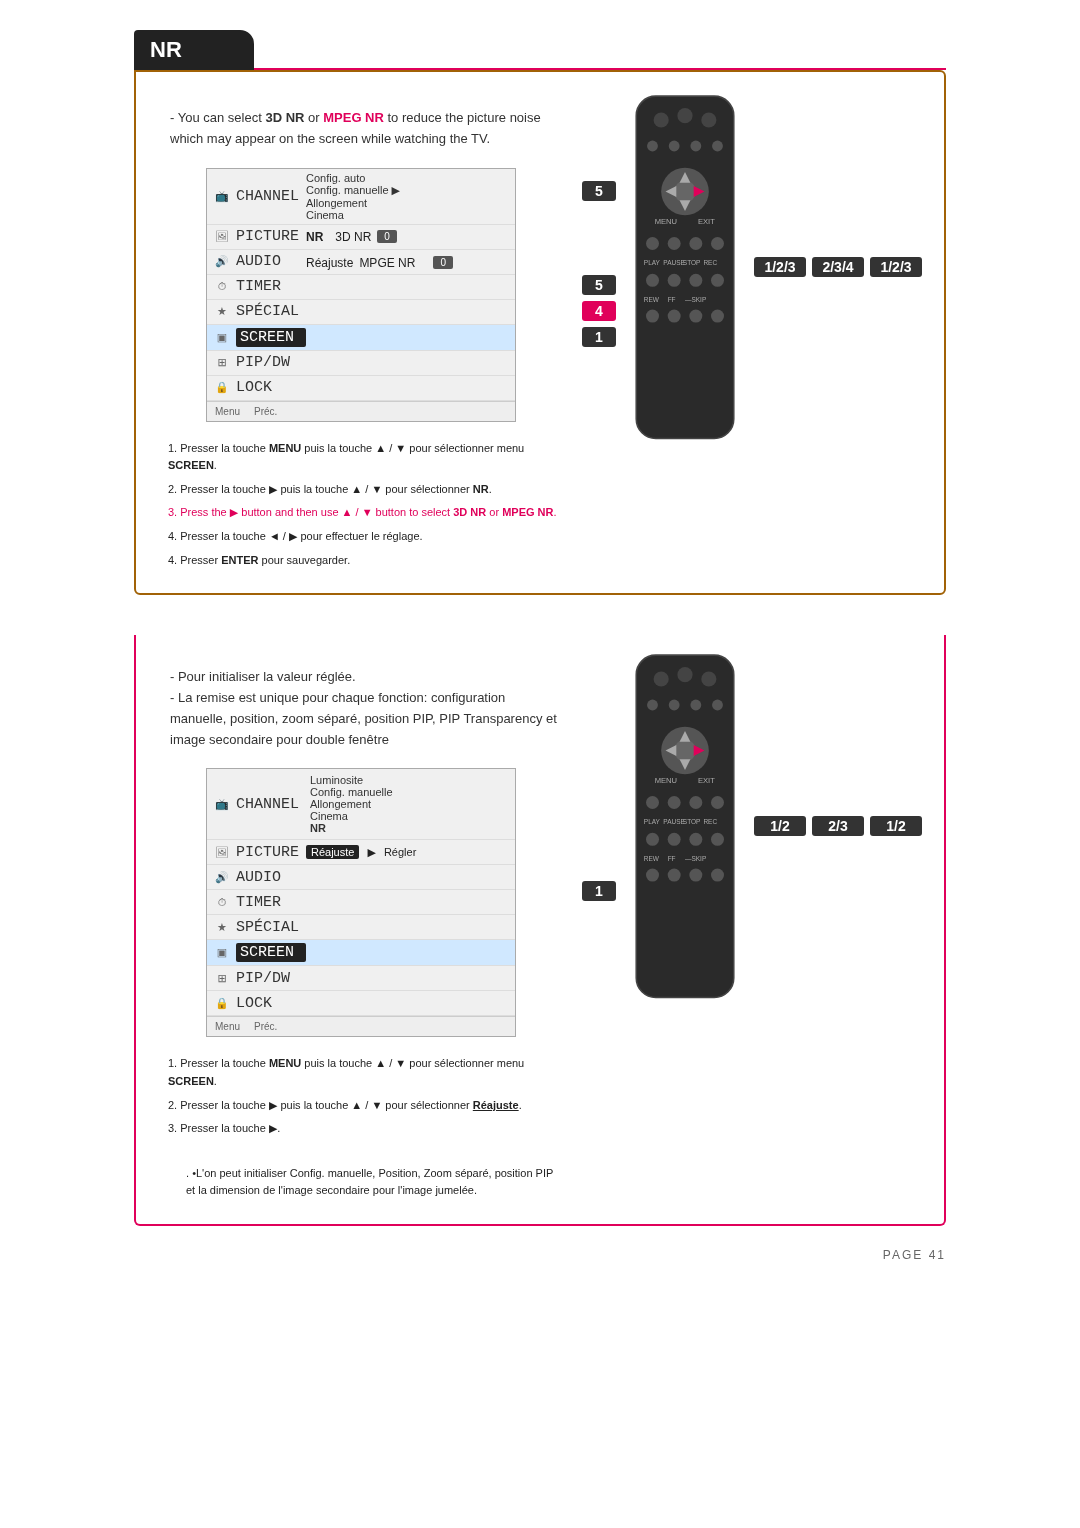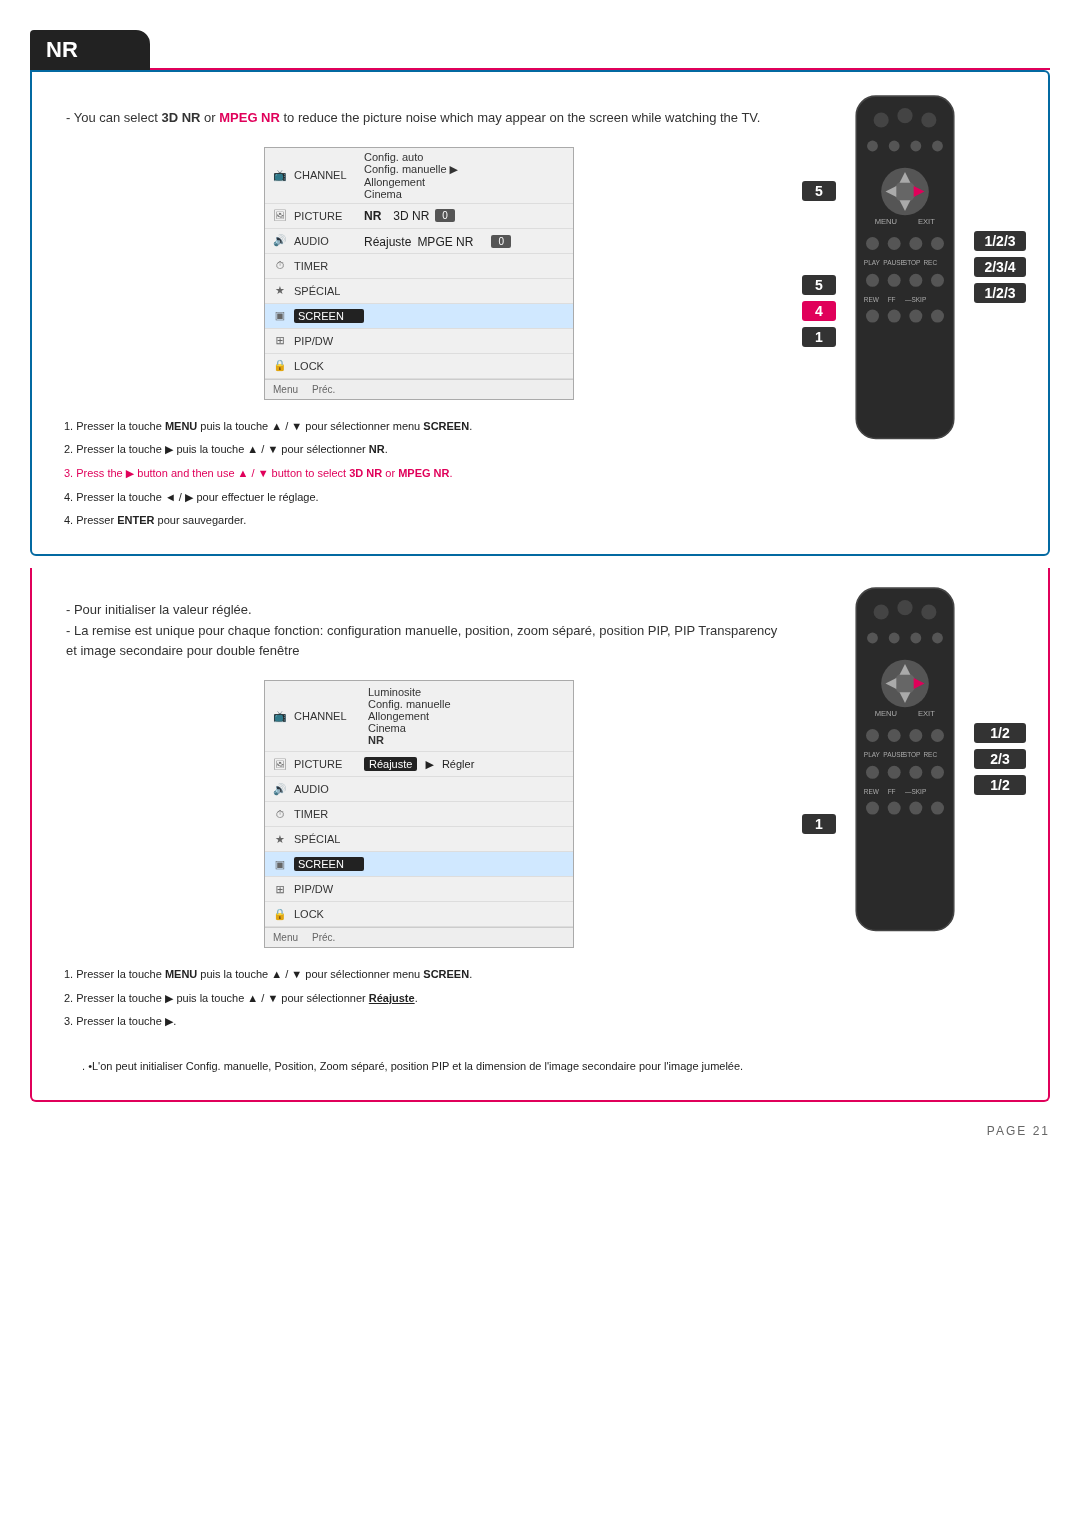--- a/index.html
+++ b/index.html
@@ -5,29 +5,29 @@
     * { margin: 0; padding: 0; box-sizing: border-box; }
     body {
       width: 1080px;
       min-height: 1528px;
       background: #fff;
       font-family: Arial, sans-serif;
       font-size: 13px;
       color: #222;
     }
     .page {
-      width: 1020px;
+      width: 812px;
       margin: 0 auto;
       padding: 30px 0;
     }
     .section-box {
-      border: 2px solid #0369a1;
+      border: 2px solid #a16207;
       border-radius: 0 6px 6px 6px;
       padding: 22px 22px 18px 22px;
-      margin-bottom: 12px;
+      margin-bottom: 40px;
     }
     .nr-title {
       background: #222;
       color: #fff;
       font-size: 22px;
       font-weight: bold;
       padding: 7px 22px 7px 16px;
       border-radius: 4px 14px 0 0;
       display: inline-block;
       min-width: 120px;
@@ -63,22 +63,23 @@
       height: 18px;
       margin-right: 5px;
       display: flex;
       align-items: center;
       justify-content: center;
       font-size: 11px;
       color: #666;
     }
     .menu-label {
       width: 70px;
-      font-size: 11px;
+      font-size: 15px;
       color: #333;
+      font-family: Liberation Mono, monospace;
     }
     .menu-label.selected {
       background: #222;
       color: #fff;
       padding: 1px 4px;
       border-radius: 2px;
     }
     .menu-footer {
       display: flex;
       padding: 4px 8px;
@@ -164,21 +165,21 @@
       text-align: center;
       margin-bottom: 6px;
     }
     .left-badge.pink { background: #e0005a; }
     .remote-with-badges {
       display: flex;
       align-items: center;
     }
     .right-badges {
       display: flex;
-      flex-direction: column;
+      flex-direction: row;
       align-items: center;
       margin-left: 4px;
       gap: 6px;
     }
     .right-badge {
       background: #333;
       color: #fff;
       font-size: 14px;
       font-weight: bold;
       padding: 2px 10px;
@@ -467,14 +468,14 @@
               <div class="right-badge">1/2</div>
               <div class="right-badge">2/3</div>
               <div class="right-badge">1/2</div>
             </div>
           </div>
         </div>
       </div>
     </div>
   </div>
 
-  <div class="page-num">PAGE  21</div>
+  <div class="page-num">PAGE  41</div>
 </div>
 
 </body></html>

